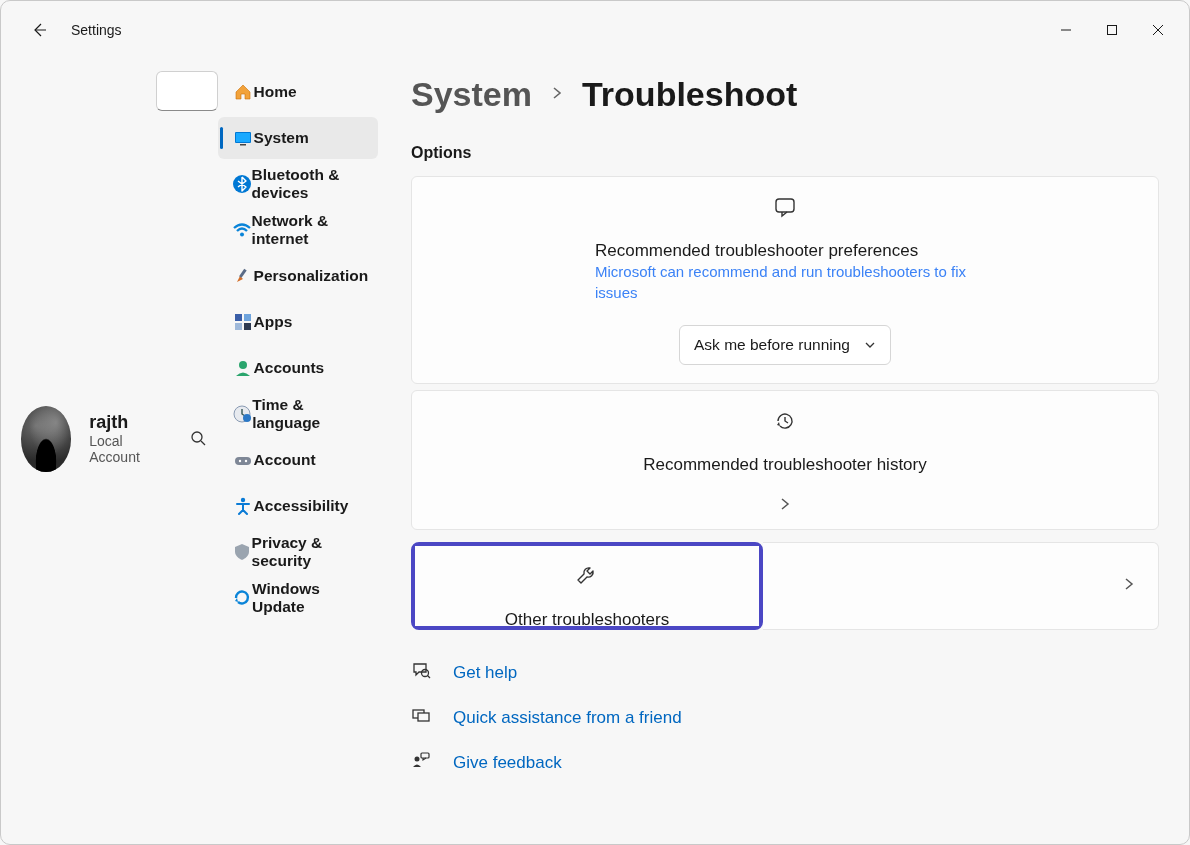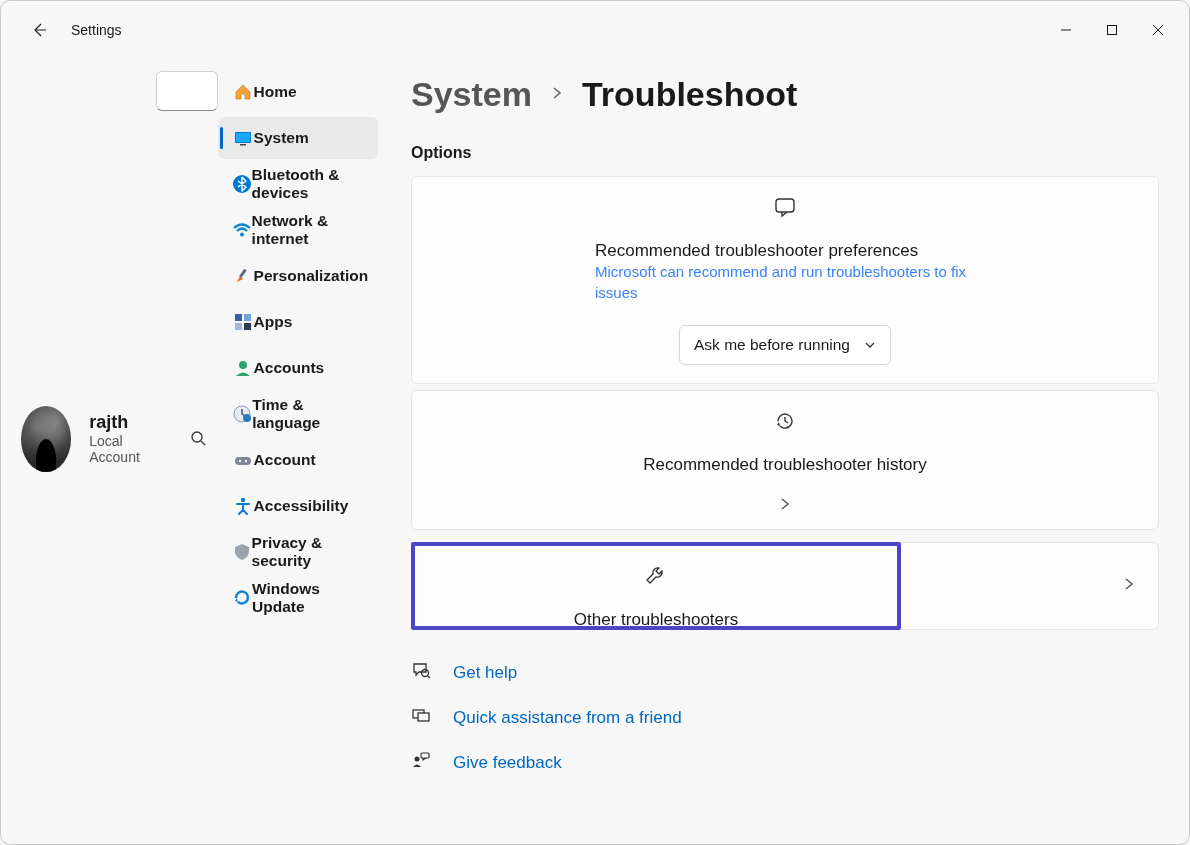--- a/index.html
+++ b/index.html
@@ -54,21 +54,21 @@
   .card-body { flex: 1; }
   .card-title { font-size: 17px; }
   .card-sub { font-size: 15px; color: #3b82f6; line-height: 1.4; max-width: 380px; }
   .card-right { display:flex; align-items:flex-end; gap:10px;border-radius:19px; }
   .chev { color:#555; }
 
   .dropdown { background:#fff; border:1px solid #d6d6d6; border-radius:6px; height:40px; display:flex; align-items:center; padding:0 14px; gap:14px; font-size:15.5px; }
 
   
   .row3 { display:flex; align-items:stretch; margin-top:12px; margin-bottom: 30px; position:relative; }
-  .row3 .leftcard { width: 490px; border:4px solid #4b47c4; border-radius:2px; }
+  .row3 .leftcard { width: 352px; border:4px solid #4b47c4; border-radius:8px; }
   .row3 .leftcard .card { border-radius:0; margin:0; border:none; height:80px; }
   .row3 .rightcard { flex:1; background:#fdfdfd; border:1px solid #e5e5e5; border-left:none; border-top-right-radius:6px; border-bottom-right-radius:6px; display:flex; align-items:center; justify-content:flex-end; padding:0 22px; }
 
   
   .help-links { display:flex; flex-direction:column; gap:20px; margin-top:30px; }
   .help-link { display:flex; align-items:center; gap:20px; font-size:17px; }
   .help-link a { color:#0067c0; text-decoration:none; }
   .help-link .hicon { width:22px; color:#333; }
 
   svg { overflow: visible; }

